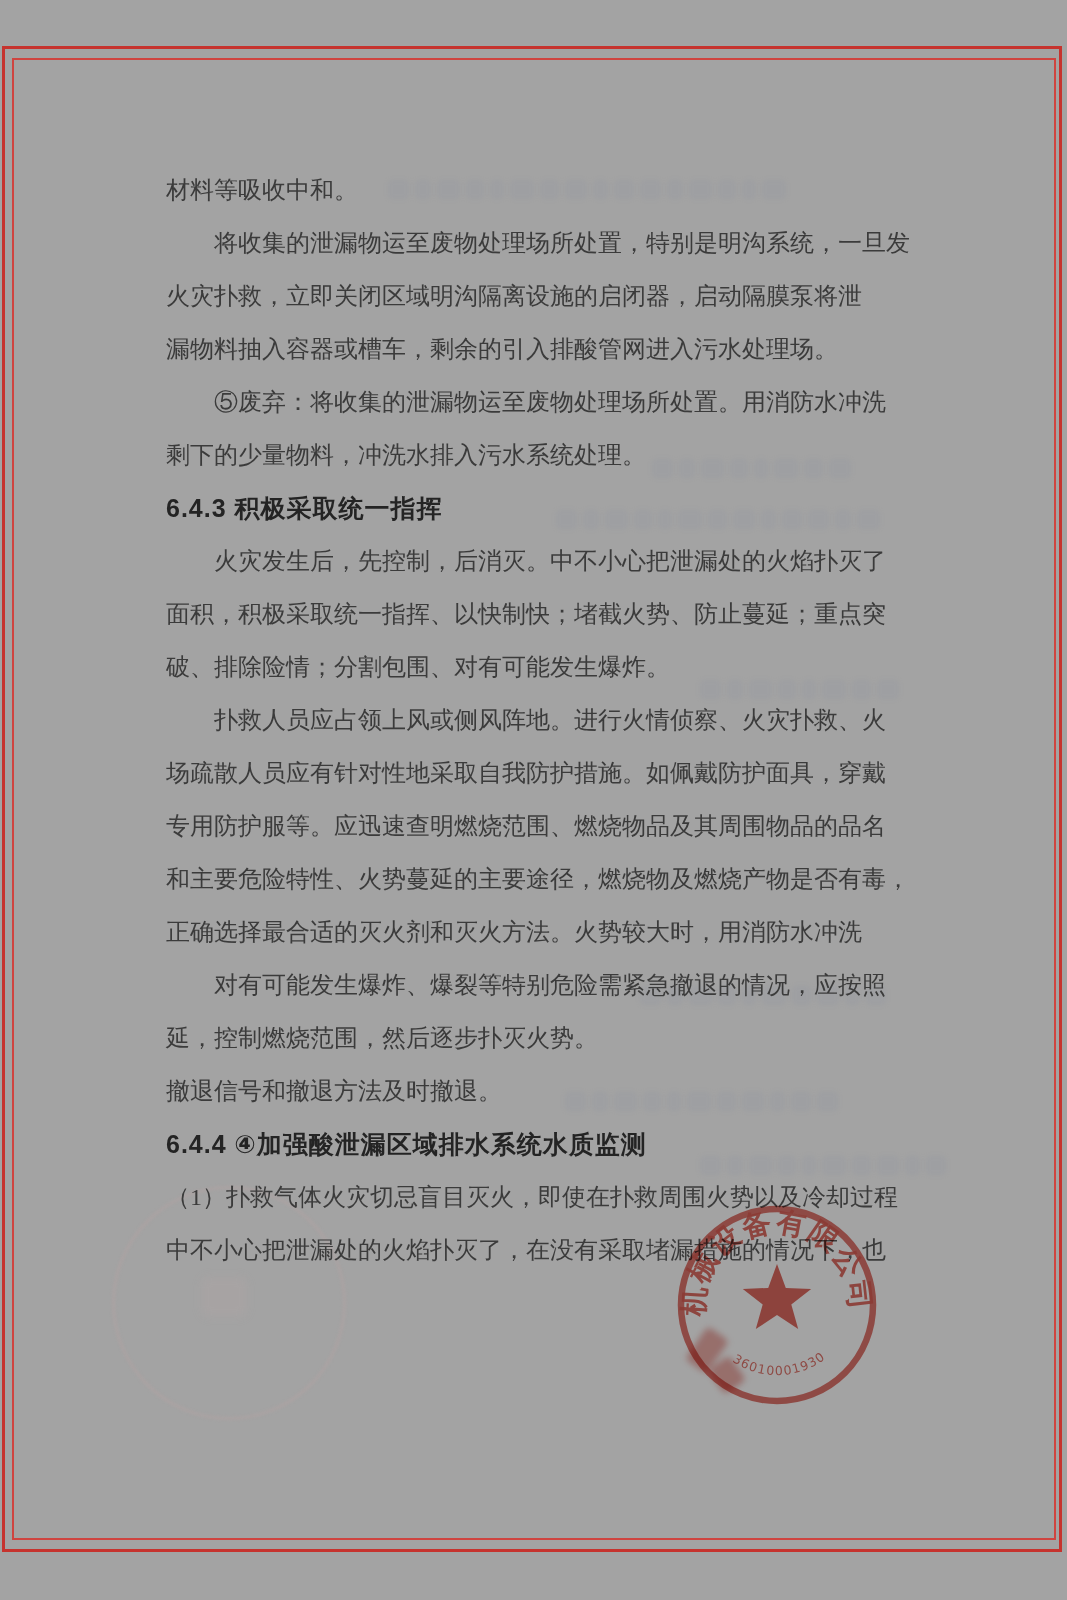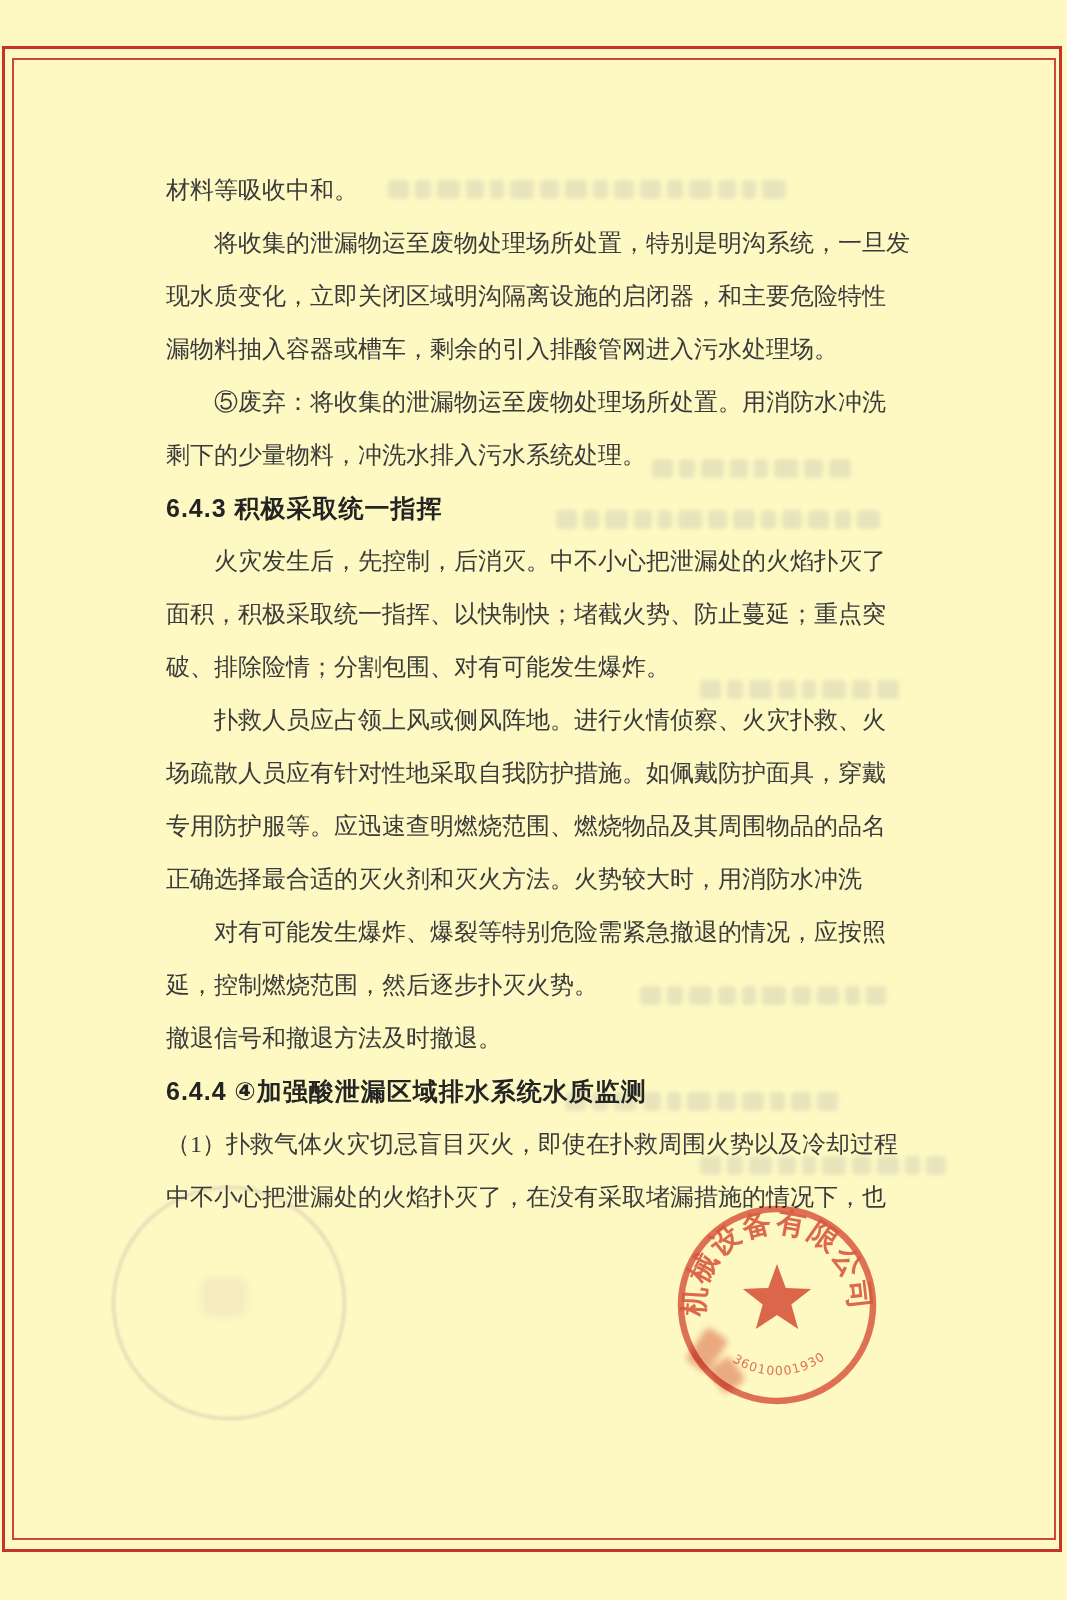--- a/index.html
+++ b/index.html
@@ -1,17 +1,17 @@
 <!DOCTYPE html>
 <html><head>
 <meta charset="utf-8">
 <style>
   html,body{margin:0;padding:0;}
   body{width:1067px;height:1600px;position:relative;background:#ffffff;}
-  .page{position:absolute;inset:0;background:#fef9c3;overflow:hidden;
+  .page{position:absolute;inset:0;background:#a3a3a3;overflow:hidden;
         font-family:"Liberation Serif","DejaVu Serif",serif;}
   
   .frame-outer{position:absolute;left:2px;top:46px;width:1060px;height:1506px;
         box-sizing:border-box;border:3px solid #c6332e;}
   .frame-inner{position:absolute;left:12px;top:58px;width:1044px;height:1482px;
         box-sizing:border-box;border:2px solid #cf4440;}
   
   .textblock{position:absolute;left:166px;top:164px;width:750px;}
   .line{height:53px;line-height:53px;font-size:24px;color:#3b3b3b;
         white-space:nowrap;letter-spacing:0px;}
@@ -133,31 +133,32 @@
     </div>
 
   <div class="frame-outer"></div>
   <div class="frame-inner"></div>
 
   <div class="faint-stamp"></div>
 
   <div class="textblock">
     <div class="line">材料等吸收中和。</div>
     <div class="line indent">将收集的泄漏物运至废物处理场所处置，特别是明沟系统，一旦发</div>
-    <div class="line">现水质变化，立即关闭区域明沟隔离设施的启闭器，和主要危险特性</div>
+    <div class="line">火灾扑救，立即关闭区域明沟隔离设施的启闭器，启动隔膜泵将泄</div>
     <div class="line">漏物料抽入容器或槽车，剩余的引入排酸管网进入污水处理场。</div>
     <div class="line indent">⑤废弃：将收集的泄漏物运至废物处理场所处置。用消防水冲洗</div>
     <div class="line">剩下的少量物料，冲洗水排入污水系统处理。</div>
     <div class="line heading">6.4.3 积极采取统一指挥</div>
     <div class="line indent">火灾发生后，先控制，后消灭。中不小心把泄漏处的火焰扑灭了</div>
     <div class="line">面积，积极采取统一指挥、以快制快；堵截火势、防止蔓延；重点突</div>
     <div class="line">破、排除险情；分割包围、对有可能发生爆炸。</div>
     <div class="line indent">扑救人员应占领上风或侧风阵地。进行火情侦察、火灾扑救、火</div>
     <div class="line">场疏散人员应有针对性地采取自我防护措施。如佩戴防护面具，穿戴</div>
     <div class="line">专用防护服等。应迅速查明燃烧范围、燃烧物品及其周围物品的品名</div>
+    <div class="line">和主要危险特性、火势蔓延的主要途径，燃烧物及燃烧产物是否有毒，</div>
     <div class="line">正确选择最合适的灭火剂和灭火方法。火势较大时，用消防水冲洗</div>
     <div class="line indent">对有可能发生爆炸、爆裂等特别危险需紧急撤退的情况，应按照</div>
     <div class="line">延，控制燃烧范围，然后逐步扑灭火势。</div>
     <div class="line">撤退信号和撤退方法及时撤退。</div>
     <div class="line heading">6.4.4 ④加强酸泄漏区域排水系统水质监测</div>
     <div class="line">（1）扑救气体火灾切忌盲目灭火，即使在扑救周围火势以及冷却过程</div>
     <div class="line">中不小心把泄漏处的火焰扑灭了，在没有采取堵漏措施的情况下，也</div>
   </div>
 
   <svg class="stamp" viewBox="0 0 220 220" xmlns="http://www.w3.org/2000/svg">

